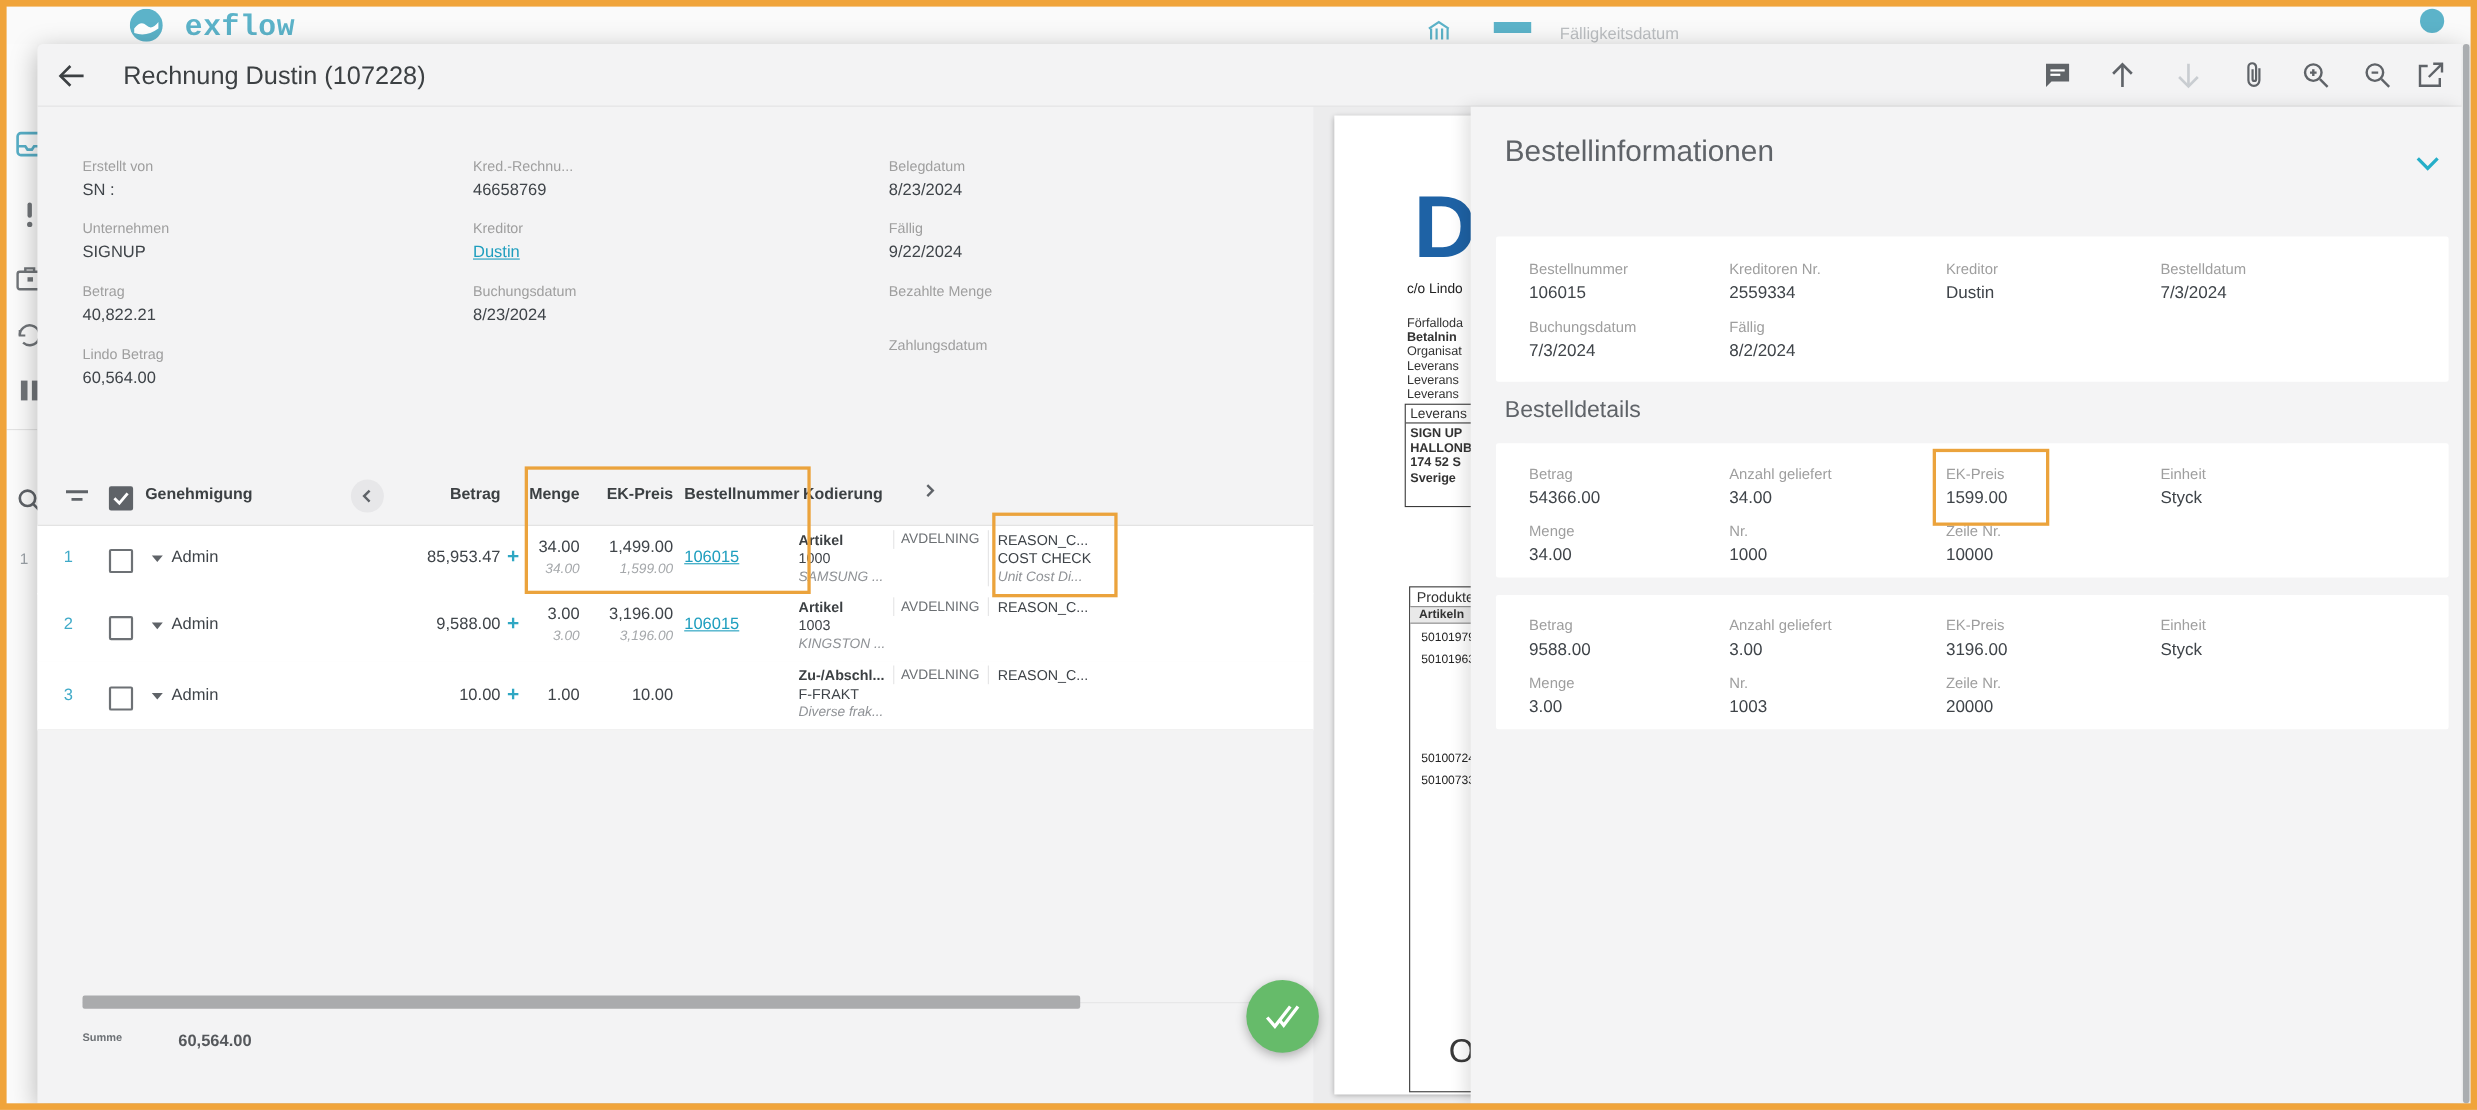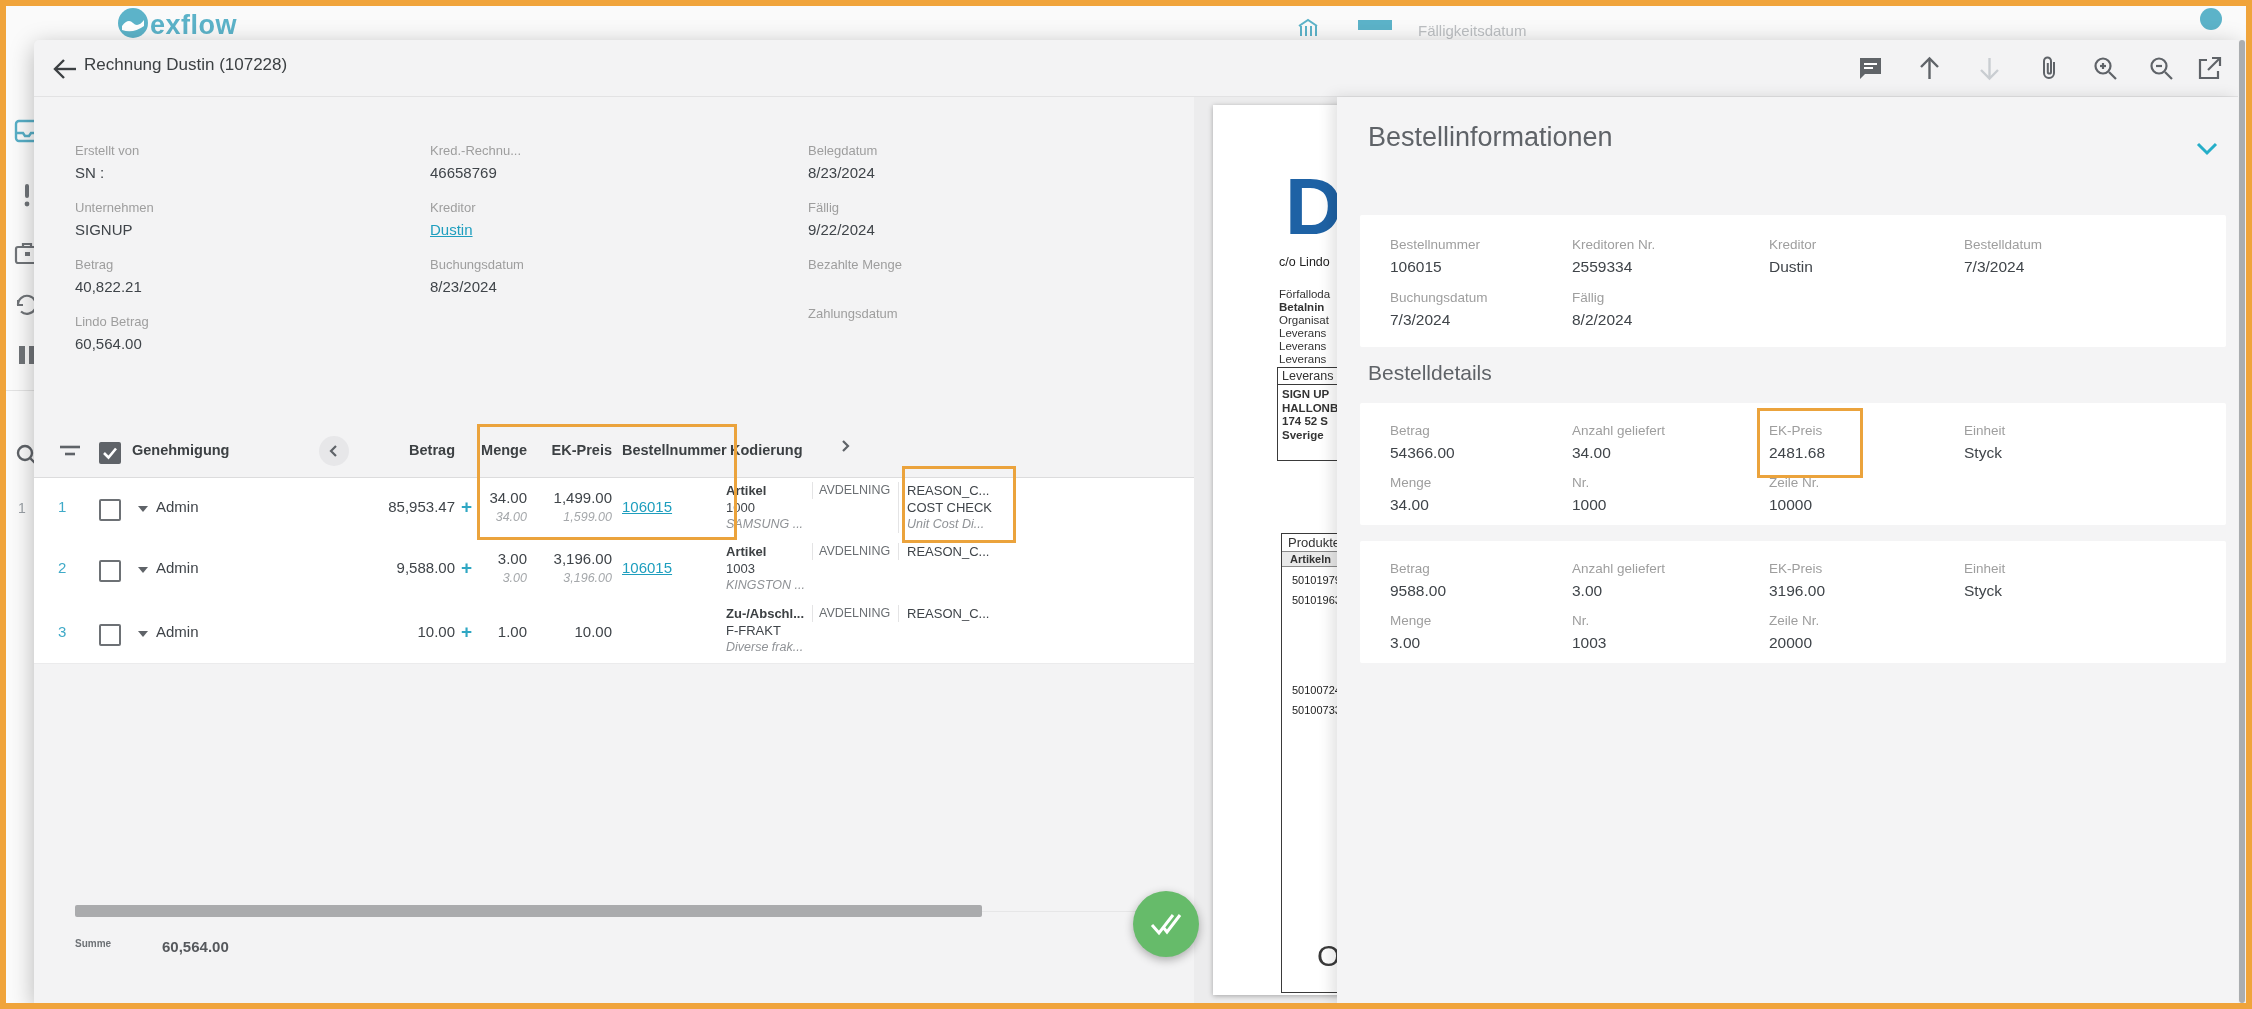--- a/index.html
+++ b/index.html
@@ -1,35 +1,35 @@
 <!DOCTYPE html>
 <html><head>
 <meta charset="utf-8">
 <style>
   html,body{margin:0;padding:0;background:#e9e9e9;}
   .viewport{position:relative;width:2252px;height:1009px;overflow:hidden;
     background:#fafafa;font-family:"Liberation Sans","DejaVu Sans",sans-serif;color:#3f4449;}
   .frame{position:absolute;inset:0;border:6px solid #F0A43B;z-index:60;pointer-events:none;}
 
   
-  .bg-logo{position:absolute;left:118px;top:8px;display:flex;align-items:center;gap:2px;}
+  .bg-logo{position:absolute;left:118px;top:8px;display:flex;align-items:center;gap:20px;font-family:Liberation Mono, monospace;}
   .bg-logo .brand{font-size:27px;font-weight:bold;color:#5CB3C9;letter-spacing:.5px;}
   .bg-hint{position:absolute;left:1418px;top:22px;font-size:15px;color:#bcbfc2;white-space:nowrap;}
   .bg-avatar{position:absolute;left:2200px;top:8px;width:22px;height:22px;border-radius:50%;background:#5CB3C9;}
   .sidebar{position:absolute;left:6px;top:40px;width:28px;height:963px;background:#fbfbfb;}
   .sb-ic{position:absolute;left:8px;}
   .sb-div{position:absolute;left:0;top:350px;width:28px;height:1px;background:#e3e3e3;}
   .sb-count{position:absolute;left:12px;top:460px;font-size:14px;color:#9aa0a6;}
   .browser-scroll{position:absolute;left:2238px;top:40px;width:8px;height:963px;background:#f1f1f1;z-index:40;}
   .browser-scroll .thumb{position:absolute;left:1px;top:0;width:6px;height:100%;background:#aaadb0;border-radius:3px;}
 
   
   .modal{position:absolute;left:34px;top:40px;width:2204px;height:963px;background:#f3f3f4;
     border-radius:5px 0 0 0;box-shadow:0 6px 24px rgba(0,0,0,.28);z-index:2;}
-  .m-title{position:absolute;left:84px;top:55px;font-size:17px;color:#3c4043;}
+  .m-title{position:absolute;left:112px;top:55px;font-size:23px;color:#3c4043;}
   .back{position:absolute;left:52px;top:56px;width:26px;height:26px;cursor:pointer;}
   .hdr-div{position:absolute;left:34px;top:96px;width:2204px;height:1px;background:#e2e2e3;z-index:3;}
   .tool{position:absolute;top:55px;width:27px;height:27px;cursor:pointer;z-index:3;}
 
   
   .fcol{position:absolute;width:330px;}
   .field{margin-bottom:17px;}
   .field .lbl{font-size:13px;color:#9e9e9e;line-height:16px;}
   .field .val{font-size:15px;color:#3f4449;line-height:21px;margin-top:3px;}
   .field .val.link{color:#1E9EBE;text-decoration:underline;cursor:pointer;}
@@ -456,21 +456,21 @@
   <div class="pfield" style="left:1390px;top:423px;z-index:5">
     <div class="lbl">Betrag</div>
     <div class="val">54366.00</div>
   </div>
   <div class="pfield" style="left:1572px;top:423px;z-index:5">
     <div class="lbl">Anzahl geliefert</div>
     <div class="val">34.00</div>
   </div>
   <div class="pfield" style="left:1769px;top:423px;z-index:5">
     <div class="lbl">EK-Preis</div>
-    <div class="val">2481.68</div>
+    <div class="val">1599.00</div>
   </div>
   <div class="pfield" style="left:1964px;top:423px;z-index:5">
     <div class="lbl">Einheit</div>
     <div class="val">Styck</div>
   </div>
   <div class="pfield" style="left:1390px;top:475px;z-index:5">
     <div class="lbl">Menge</div>
     <div class="val">34.00</div>
   </div>
   <div class="pfield" style="left:1572px;top:475px;z-index:5">

